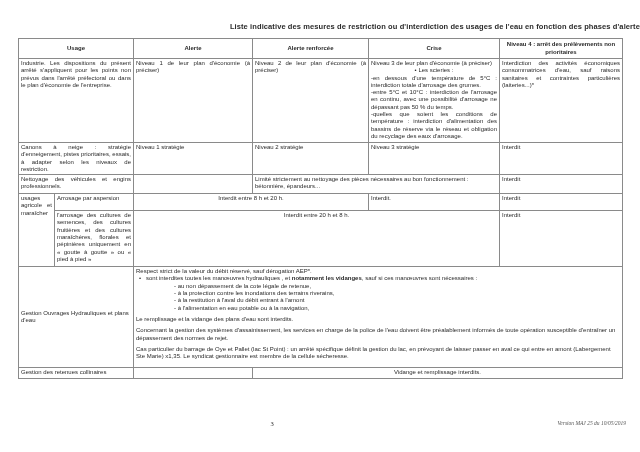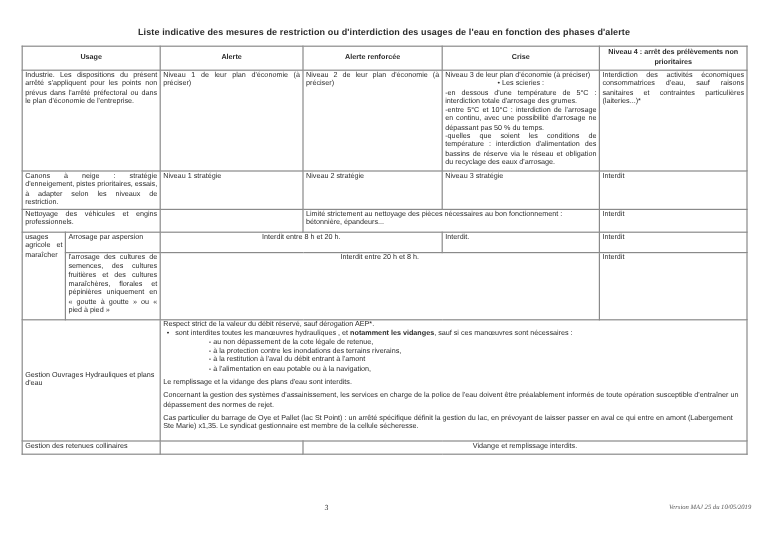--- a/index.html
+++ b/index.html
@@ -2,21 +2,21 @@
 <html><head>
 <meta charset="utf-8">
 <style>
   html,body{margin:0;padding:0;background:#e8e8e8;}
   .page{
     position:relative;width:640px;height:452px;background:#ffffff;
     font-family:"Liberation Sans","DejaVu Sans",sans-serif;color:#2b2b2b;
     overflow:hidden;box-sizing:border-box;
   }
   .title{
-    position:absolute;top:22px;left:0;width:640px;text-align:center;
+    position:absolute;top:22px;left:0;width:640px;text-align:right;
     font-size:7.5px;font-weight:bold;letter-spacing:.1px;
   }
   table.restr{
     position:absolute;left:18px;top:38px;width:604px;
     border-collapse:collapse;table-layout:fixed;
   }
   td,th{
     border:1px solid #8a8a8a;vertical-align:top;
     font-size:6px;line-height:7.3px;padding:1px 2px;
     overflow:hidden;font-weight:normal;box-sizing:border-box;

